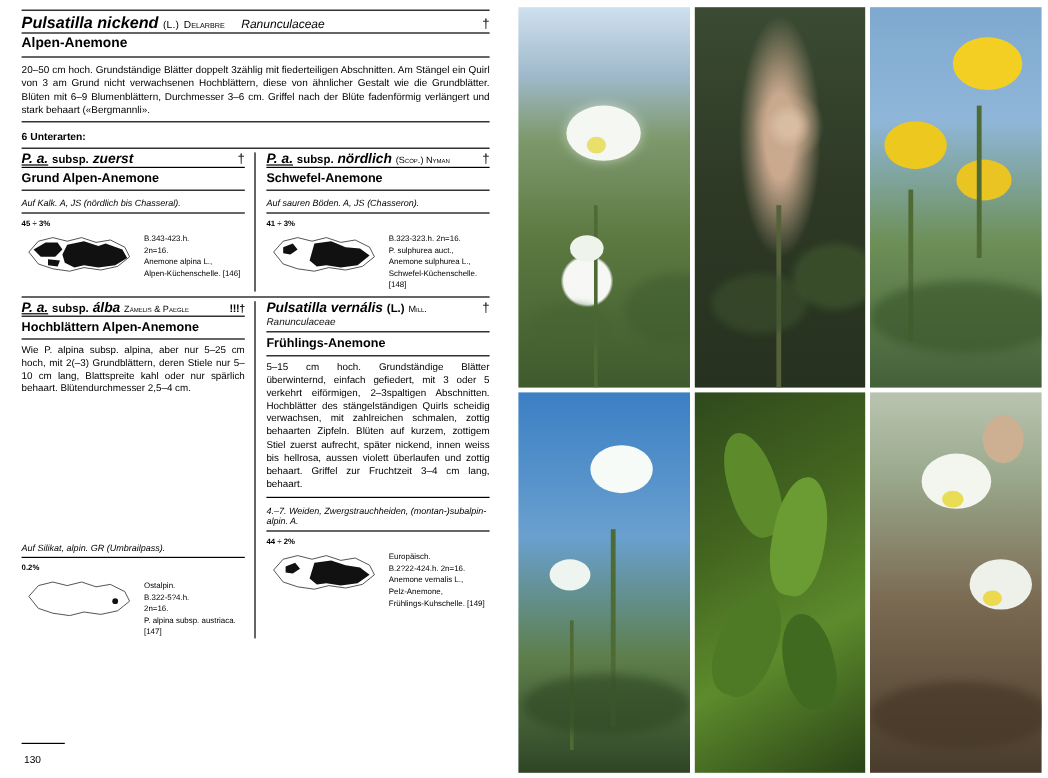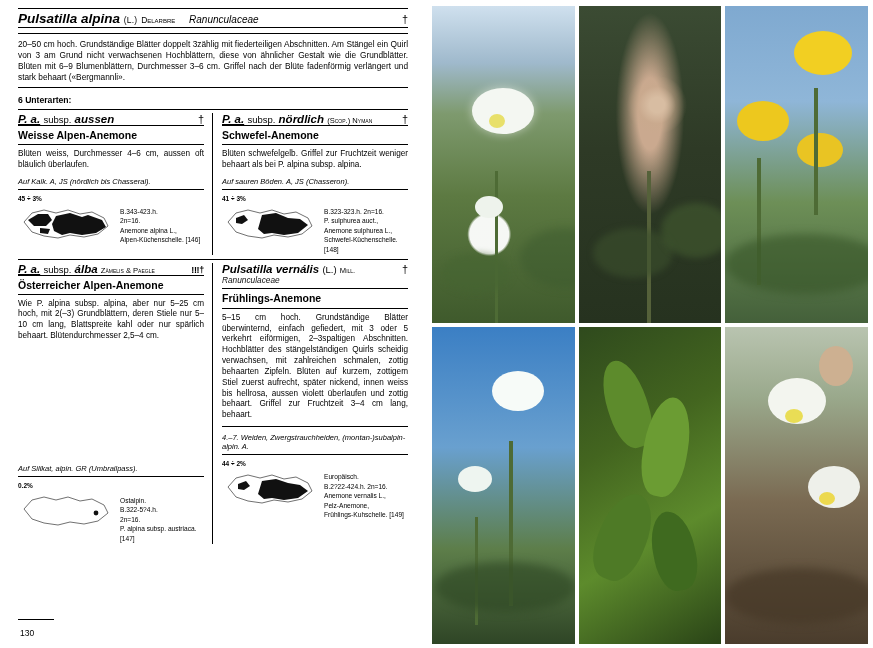--- a/index.html
+++ b/index.html
@@ -43,21 +43,21 @@
 
   
   .grid { display: flex; width: 390px; margin-top: 3px; }
   .cell { width: 195px; position: relative; }
   .cell.left { padding-right: 8px; border-right: 1.4px solid #000; }
   .cell.right { padding-left: 9px; }
 
   .sub-head { display:flex; align-items: baseline; justify-content: space-between; }
   .sub-sci { font-size: 11.5px; }
   .sub-sci .pa { font-style: italic; font-weight: bold; text-decoration: underline; }
-  .sub-sci .rank { font-style: normal; font-weight: normal; font-size: 9.5px; }
+  .sub-sci .rank { font-style: normal; font-weight: bold; font-size: 9.5px; }
   .sub-sci .ep { font-style: italic; font-weight: bold; }
   .sub-sci .auth-sc { font-style: normal; font-weight: normal; font-size: 7.6px; font-variant: small-caps; }
   .warn { font-size: 9px; font-weight: bold; letter-spacing:-.3px;}
 
   .sub-common { font-weight: bold; font-size: 10.5px; margin-top: 3px; }
   .sub-desc { font-size: 8.2px; line-height: 1.32; margin-top: 4px; text-align: justify;}
   .sub-eco { font-size: 7.5px; margin-top: 6px; font-style: italic; }
 
   .mapblock { display:flex; margin-top: 5px; align-items: flex-start; }
   .map { width: 96px; }
@@ -109,53 +109,53 @@
 <body>
 
 <div class="page">
 
   <div class="textcol">
 
     <div class="rule"></div>
 
     <div class="species-head">
       <div class="sci">
-        <span>Pulsatilla alpina</span>
+        <span>Pulsatilla nickend</span>
         <span class="auth">(L.)</span>
         <span class="auth-sc">Delarbre</span>
         <span class="fam">Ranunculaceae</span>
       </div>
       <div class="dagger">†</div>
     </div>
     <div class="rule-thin"></div>
 
+    <div class="common">Alpen-Anemone</div>
 
     <div style="border-top:1px solid #000; margin-top:5px;"></div>
     <div class="desc">20–50 cm hoch. Grundständige Blätter doppelt 3zählig mit fiederteiligen Abschnitten. Am Stängel ein Quirl von 3 am Grund nicht verwachsenen Hochblättern, diese von ähnlicher Gestalt wie die Grundblätter. Blüten mit 6–9 Blumenblättern, Durchmesser 3–6 cm. Griffel nach der Blüte fadenförmig verlängert und stark behaart («Bergmannli».</div>
     <div style="border-top:1px solid #000; margin-top:4px;"></div>
 
     <div class="subcount">6 Unterarten:</div>
 
     <div class="divider-h" style="margin-top:4px;"></div>
     <div class="grid">
 
       <div class="cell left">
         <div class="sub-head">
           <div class="sub-sci">
             <span class="pa">P. a.</span>
             <span class="rank">subsp.</span>
-            <span class="ep">aussen</span>
+            <span class="ep">zuerst</span>
             <span class="auth-sc"></span>
           </div>
           <div class="dagger">†</div>
         </div>
         <div style="border-top:1px solid #000;"></div>
-        <div class="sub-common">Weisse Alpen-Anemone</div>
-        <div style="border-top:1px solid #000; margin-top:3px;"></div>
-        <div class="sub-desc">Blüten weiss, Durchmesser 4–6 cm, aussen oft bläulich überlaufen.</div>
+        <div class="sub-common">Grund Alpen-Anemone</div>
+        <div style="border-top:1px solid #000; margin-top:3px;"></div>
         <div class="sub-eco">Auf Kalk. A, JS (nördlich bis Chasseral).</div>
         <div style="border-top:1px solid #000; margin-top:3px;"></div>
         <div class="mapblock">
           <div class="map">
             <div class="mapnum">45 ÷ 3%</div>
             <svg viewBox="0 0 96 42" width="96" height="42">
               <path d="M6 20 L14 11 L26 8 L38 11 L50 8 L62 12 L74 10 L86 16 L90 24 L80 32 L66 35 L52 33 L40 36 L26 34 L14 30 Z" fill="none" stroke="#333" stroke-width="0.7"></path>
               <path d="M10 18 L20 12 L30 12 L34 18 L28 24 L16 24 Z" fill="#111"></path>
               <path d="M38 14 L52 11 L64 15 L70 13 L84 18 L88 25 L78 31 L64 33 L52 31 L44 33 L36 29 L34 22 Z" fill="#111"></path>
               <path d="M22 26 L32 27 L30 32 L22 31 Z" fill="#111"></path>
@@ -174,21 +174,20 @@
             <span class="pa">P. a.</span>
             <span class="rank">subsp.</span>
             <span class="ep">nördlich</span>
             <span class="auth-sc">(Scop.) Nyman</span>
           </div>
           <div class="dagger">†</div>
         </div>
         <div style="border-top:1px solid #000;"></div>
         <div class="sub-common">Schwefel-Anemone</div>
         <div style="border-top:1px solid #000; margin-top:3px;"></div>
-        <div class="sub-desc">Blüten schwefelgelb. Griffel zur Fruchtzeit weniger behaart als bei P. alpina subsp. alpina.</div>
         <div class="sub-eco">Auf sauren Böden. A, JS (Chasseron).</div>
         <div style="border-top:1px solid #000; margin-top:3px;"></div>
         <div class="mapblock">
           <div class="map">
             <div class="mapnum">41 ÷ 3%</div>
             <svg viewBox="0 0 96 42" width="96" height="42">
               <path d="M6 20 L14 11 L26 8 L38 11 L50 8 L62 12 L74 10 L86 16 L90 24 L80 32 L66 35 L52 33 L40 36 L26 34 L14 30 Z" fill="none" stroke="#333" stroke-width="0.7"></path>
               <path d="M40 13 L54 11 L66 16 L78 17 L86 23 L76 31 L62 33 L50 31 L42 32 L36 27 Z" fill="#111"></path>
               <path d="M14 16 L22 13 L26 18 L20 22 L14 21 Z" fill="#111"></path>
             </svg>
@@ -208,21 +207,21 @@
         <div class="sub-head">
           <div class="sub-sci">
             <span class="pa">P. a.</span>
             <span class="rank">subsp.</span>
             <span class="ep">álba</span>
             <span class="auth-sc">Zämelis &amp; Paegle</span>
           </div>
           <div class="warn">!!!†</div>
         </div>
         <div style="border-top:1px solid #000;"></div>
-        <div class="sub-common">Österreicher Alpen-Anemone</div>
+        <div class="sub-common">Hochblättern Alpen-Anemone</div>
         <div style="border-top:1px solid #000; margin-top:3px;"></div>
         <div class="sub-desc">Wie P. alpina subsp. alpina, aber nur 5–25 cm hoch, mit 2(–3) Grundblättern, deren Stiele nur 5–10 cm lang, Blattspreite kahl oder nur spärlich behaart. Blütendurchmesser 2,5–4 cm.</div>
         <div style="height:116px;"></div>
         <div class="sub-eco">Auf Silikat, alpin. GR (Umbrailpass).</div>
         <div style="border-top:1px solid #000; margin-top:3px;"></div>
         <div class="mapblock">
           <div class="map">
             <div class="mapnum">0.2%</div>
             <svg viewBox="0 0 96 42" width="96" height="42">
               <path d="M6 20 L14 11 L26 8 L38 11 L50 8 L62 12 L74 10 L86 16 L90 24 L80 32 L66 35 L52 33 L40 36 L26 34 L14 30 Z" fill="none" stroke="#333" stroke-width="0.7"></path>

